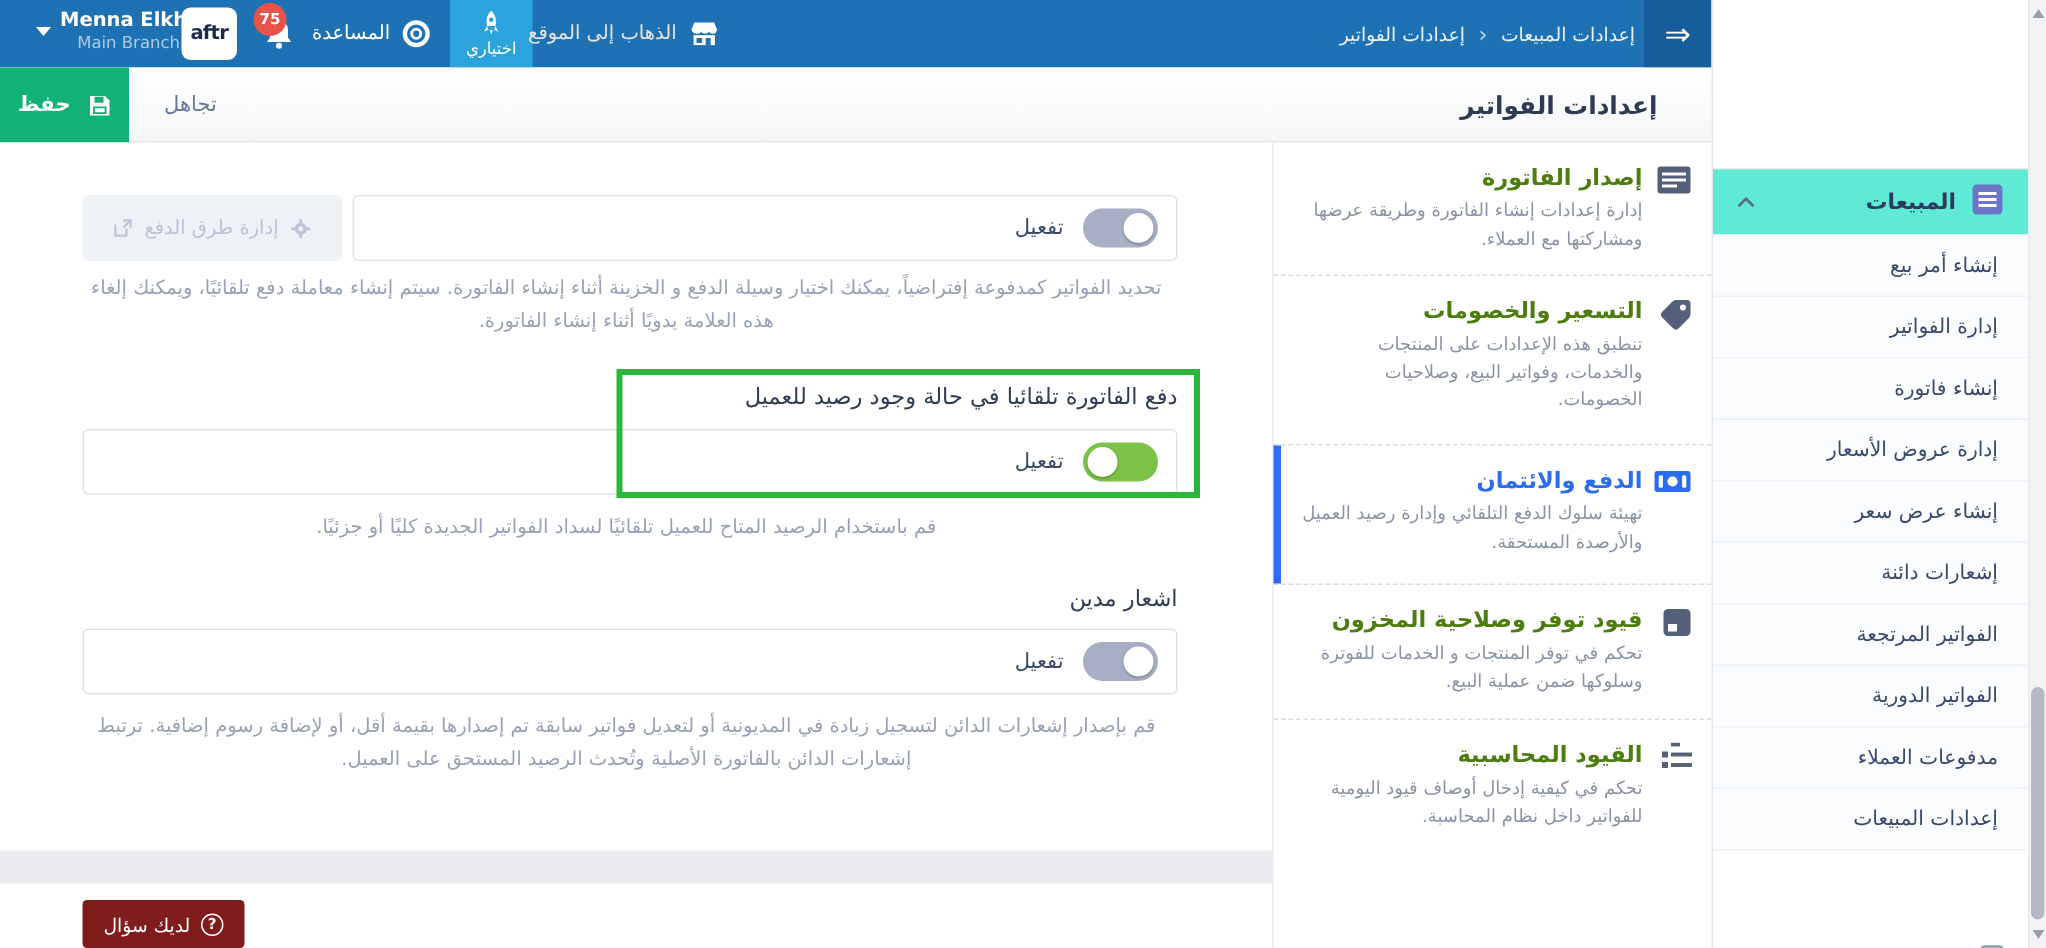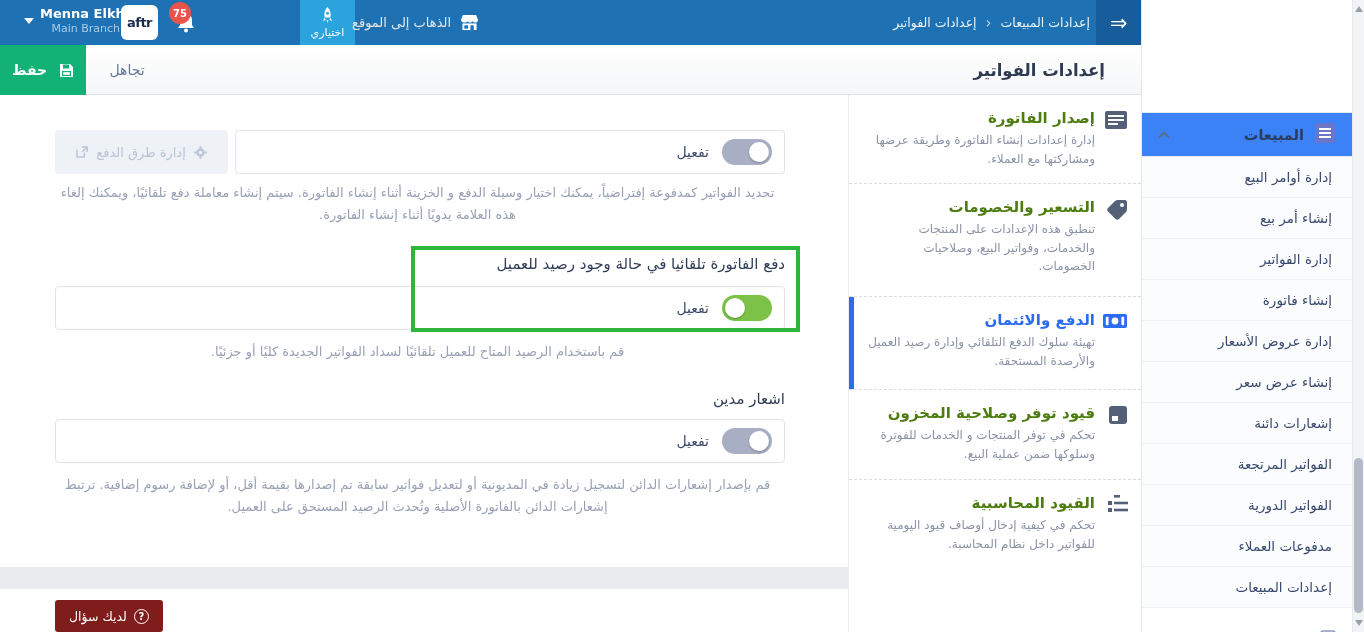--- a/index.html
+++ b/index.html
@@ -73,21 +73,21 @@
   .nav-section .nav-icon { position:absolute; right:13px; top:15px; }
   .nav-title { font-size:15px; font-weight:bold; color:#4d7c0f; margin-bottom:4px; }
   .nav-desc { font-size:12px; color:#8a92a6; line-height:1.55; text-align:right; padding-bottom:12px; }
   .nav-section.active { border-right:none; }
   .nav-section.active::before { content:""; position:absolute; left:0; top:0; bottom:0; width:5px; background:#2b6cf0; }
   .nav-section.active .nav-title { color:#2b6cf0; }
   .s1 { height:89px; } .s2 { height:113px; } .s3 { height:93px; } .s4 { height:90px; } .s5 { height:90px; border-bottom:none; }
 
   
   .sidebar { position:absolute; left:1141px; top:0; width:211px; height:632px; background:#fff; border-left:1px solid #e4e7ec; }
-  .sidebar-head { position:absolute; left:0; top:112px; width:100%; height:45px; background:#3b82f6;
+  .sidebar-head { position:absolute; left:0; top:112px; width:100%; height:45px; background:#5eead4;
     border-top:1px solid #e7eaef; border-bottom:1px solid #e7eaef; direction:rtl;
     display:flex; align-items:center; gap:10px; padding:0 16px; cursor:pointer; }
   .sidebar-head-label { font-size:14.5px; font-weight:bold; color:#2c3a5e; }
   .sidebar-chevron { margin-right:auto; display:flex; }
   .sidebar-items { position:absolute; left:0; top:157px; width:100%; }
   .sidebar-item { height:41px; background:#fbfcfe; border-bottom:1px solid #eef1f5; direction:rtl;
     display:flex; align-items:center; padding:0 20px; font-size:13.5px; color:#39496e; cursor:pointer; white-space:nowrap; }
   .sidebar-next-head { position:absolute; left:0; top:610px; width:100%; height:45px; background:#fff; direction:rtl;
     display:flex; align-items:center; gap:10px; padding:14px 16px 0 16px; cursor:pointer; overflow:hidden; }
   .sidebar-next-label { font-size:14px; font-weight:bold; color:#2c3a5e; }
@@ -112,20 +112,27 @@
   <div class="logo-box">
     <span class="logo-text">aftr</span>
   </div>
   <div class="badge">75</div>
   <div class="bell-wrap">
     <svg width="20" height="22" viewBox="0 0 20 22">
       <path d="M10 2 C6 2 4 5 4 8 L4 13 L2 16 L18 16 L16 13 L16 8 C16 5 14 2 10 2 Z" fill="#fff"></path>
       <circle cx="10" cy="18.5" r="2" fill="#fff"></circle>
     </svg>
   </div>
+  <div class="help-wrap">
+    <svg width="19" height="19" viewBox="0 0 20 20">
+      <circle cx="10" cy="10" r="8" fill="none" stroke="#fff" stroke-width="3"></circle>
+      <circle cx="10" cy="10" r="3.2" fill="none" stroke="#fff" stroke-width="2"></circle>
+    </svg>
+    <span class="help-label">المساعدة</span>
+  </div>
   <div class="trial-tab">
     <svg width="15" height="17" viewBox="0 0 16 18">
       <path d="M8 0 C11 3 12 7 11 11 L5 11 C4 7 5 3 8 0 Z" fill="#fff"></path>
       <path d="M5 11 L3 15 L6 13.5 Z" fill="#fff"></path>
         <path d="M11 11 L13 15 L10 13.5 Z" fill="#fff"></path>
       <path d="M7 13.8 L9 13.8 L8 17 Z" fill="#fff"></path>
       <circle cx="8" cy="6.5" r="1.6" fill="#2ba3dc"></circle>
     </svg>
     <span class="trial-label">اختياري</span>
   </div>
@@ -296,21 +303,20 @@
         </svg>
     </span>
     <span class="sidebar-head-label">المبيعات</span>
     <span class="sidebar-chevron">
       <svg width="12" height="8" viewBox="0 0 12 8">
           <polyline points="1,6.5 6,1.5 11,6.5" fill="none" stroke="#5f6b85" stroke-width="1.8"></polyline>
         </svg>
     </span>
   </div>
   <div class="sidebar-items">
-    <div class="sidebar-item">إدارة أوامر البيع</div>
     <div class="sidebar-item">إنشاء أمر بيع</div>
     <div class="sidebar-item">إدارة الفواتير</div>
     <div class="sidebar-item">إنشاء فاتورة</div>
     <div class="sidebar-item">إدارة عروض الأسعار</div>
     <div class="sidebar-item">إنشاء عرض سعر</div>
     <div class="sidebar-item">إشعارات دائنة</div>
     <div class="sidebar-item">الفواتير المرتجعة</div>
     <div class="sidebar-item">الفواتير الدورية</div>
     <div class="sidebar-item">مدفوعات العملاء</div>
     <div class="sidebar-item">إعدادات المبيعات</div>

